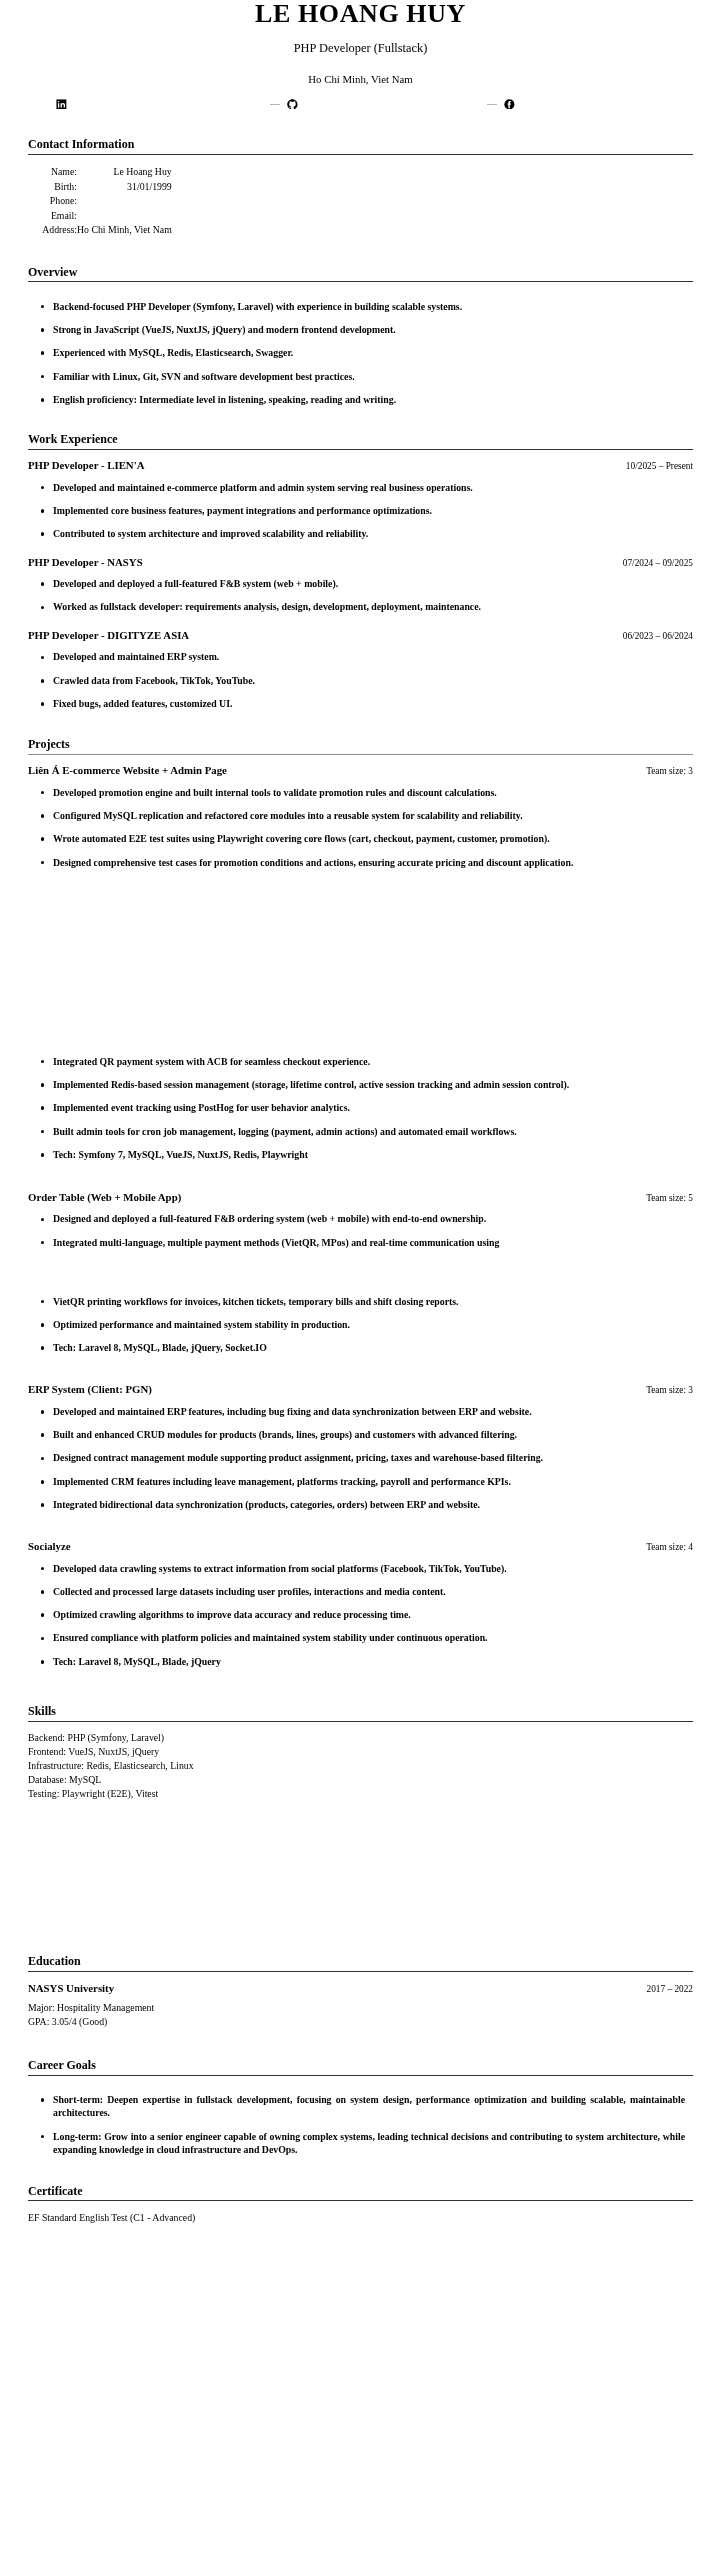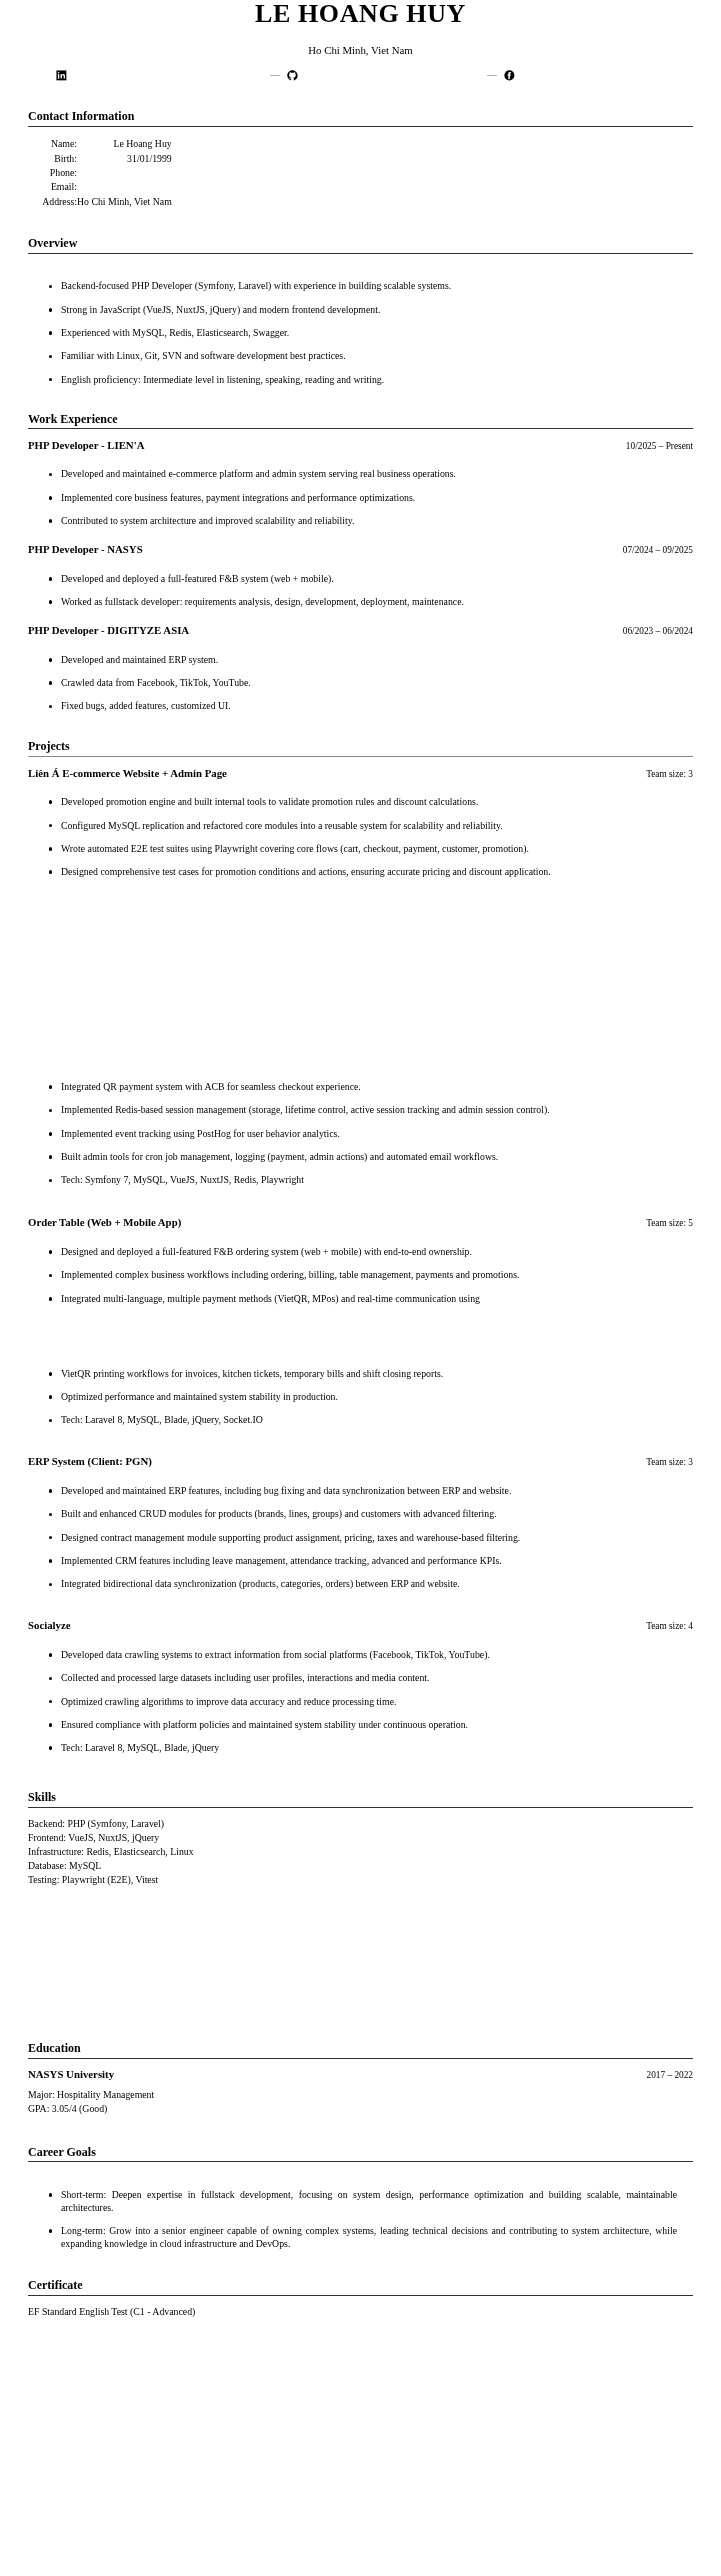--- a/index.html
+++ b/index.html
@@ -105,22 +105,23 @@
     vertical-align: top;
     line-height: 1.32;
     white-space: pre;
     text-align: right;
   }
   .contact-table td.k { width: 49px; }
 
   
   ul.bul {
     list-style: none;
-    margin: 16px;
+    margin: 8px;
     padding: 0;
+    font-weight: bold;
   }
   ul.bul > li {
     position: relative;
     padding-left: 17px;
     font-size: 9.8px;
     line-height: 1.33;
     margin-bottom: 10.3px;
     text-align: justify;
     text-justify: inter-word;
   }
@@ -167,20 +168,21 @@
   .gap-xxl { height: 170px; }
 </style>
 </head>
 <body>
 
 <div class="page">
   <div class="inner">
 
     <div>
       <h1 class="name">LE HOANG HUY</h1>
+      <div class="subtitle">PHP Developer (Fullstack)</div>
       <div class="location">Ho Chi Minh, Viet Nam</div>
 
       <div class="social-row">
         <a class="social-item" style="left:28px;">
           <span class="ic">
             <svg width="10.8" height="10.8" viewBox="0 0 24 24">
                 <rect x="1" y="1" width="22" height="22" fill="#000"></rect>
                 <rect x="4.2" y="9.3" width="3" height="10" fill="#fff"></rect>
                 <circle cx="5.7" cy="6.1" r="1.75" fill="#fff"></circle>
                 <path d="M10 9.3h2.9v1.4c.5-.9 1.6-1.7 3.2-1.7 2.6 0 3.9 1.6 3.9 4.6v5.4h-3v-4.9c0-1.5-.5-2.4-1.8-2.4-1.1 0-1.7.8-2 1.5-.1.3-.1.7-.1 1.1v4.7h-3z" fill="#fff"></path>
@@ -323,41 +325,40 @@
           </ul>
         </div>
 
         <div class="entry" style="margin-top:30px;">
           <div class="entry-head">
             <div class="entry-title">Order Table (Web + Mobile App)</div>
             <div class="entry-meta">Team size: 5</div>
           </div>
           <ul class="bul">
             <li>Designed and deployed a full-featured F&amp;B ordering system (web + mobile) with end-to-end ownership.</li>
-            <li>Implemented complex business workflows including ordering, billing, table management, payments and promotions.</li>
             <li>Integrated multi-language, multiple payment methods (VietQR, MPos) and real-time communication using</li>
           </ul>
           <div class="gap-xs"></div>
           <ul class="bul">
             <li>VietQR printing workflows for invoices, kitchen tickets, temporary bills and shift closing reports.</li>
             <li>Optimized performance and maintained system stability in production.</li>
             <li>Tech: Laravel 8, MySQL, Blade, jQuery, Socket.IO</li>
           </ul>
         </div>
 
         <div class="entry" style="margin-top:29px;">
           <div class="entry-head">
             <div class="entry-title">ERP System (Client: PGN)</div>
             <div class="entry-meta">Team size: 3</div>
           </div>
           <ul class="bul">
             <li>Developed and maintained ERP features, including bug fixing and data synchronization between ERP and website.</li>
             <li>Built and enhanced CRUD modules for products (brands, lines, groups) and customers with advanced filtering.</li>
             <li>Designed contract management module supporting product assignment, pricing, taxes and warehouse-based filtering.</li>
-            <li>Implemented CRM features including leave management, attendance tracking, advanced and performance KPIs.</li>
+            <li>Implemented CRM features including leave management, platforms tracking, payroll and performance KPIs.</li>
             <li>Integrated bidirectional data synchronization (products, categories, orders) between ERP and website.</li>
           </ul>
         </div>
 
         <div class="entry" style="margin-top:29px;">
           <div class="entry-head">
             <div class="entry-title">Socialyze</div>
             <div class="entry-meta">Team size: 4</div>
           </div>
           <ul class="bul">

